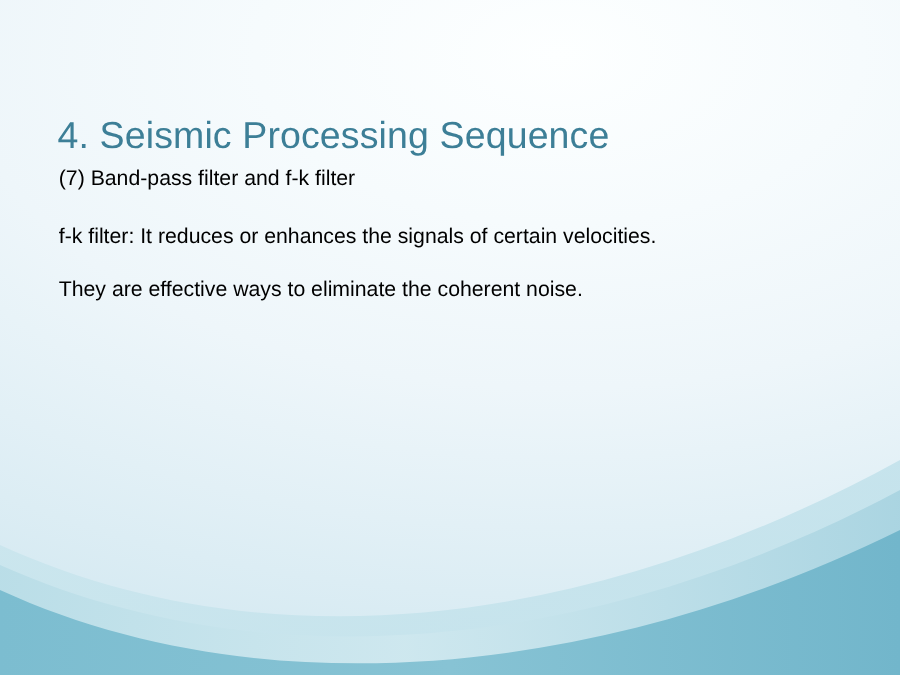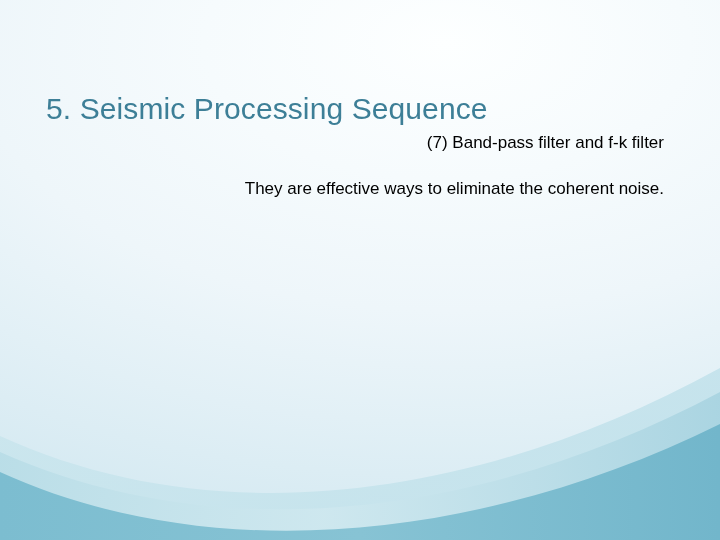--- a/index.html
+++ b/index.html
@@ -49,21 +49,20 @@
     left: 47px;
     top: 130px;
     width: 617px;
   }
 
   .para {
     color: #000000;
     font-size: 17px;
     line-height: 25px;
     margin: 0 0 18px 0;
-    text-align: right;
   }
 
   .para.justify {
     text-align: justify;
     text-justify: inter-word;
   }
 
   .para.lead {
     margin-bottom: 21px;
   }
@@ -95,20 +94,21 @@
       </linearGradient>
     </defs>
 
     <path d="M0,436 C210,532 470,505 720,368 L720,540 L0,540 Z" fill="url(#gradFaint)"></path>
 
     <path d="M0,452 C215,548 480,520 720,392 L720,540 L0,540 Z" fill="url(#gradLight)"></path>
 
     <path d="M0,472 C205,566 475,545 720,424 L720,540 L0,540 Z" fill="url(#gradDark)"></path>
   </svg>
 
-  <h1 class="title">5. Seismic Processing Sequence</h1>
+  <h1 class="title">4. Seismic Processing Sequence</h1>
 
   <div class="body-block">
     <p class="para lead">(7) Band-pass filter and f-k filter</p>
+    <p class="para justify">f-k filter: It reduces or enhances the signals of certain velocities.</p>
     <p class="para last">They are effective ways to eliminate the coherent noise.</p>
   </div>
 
 </div>
 
 </body></html>

